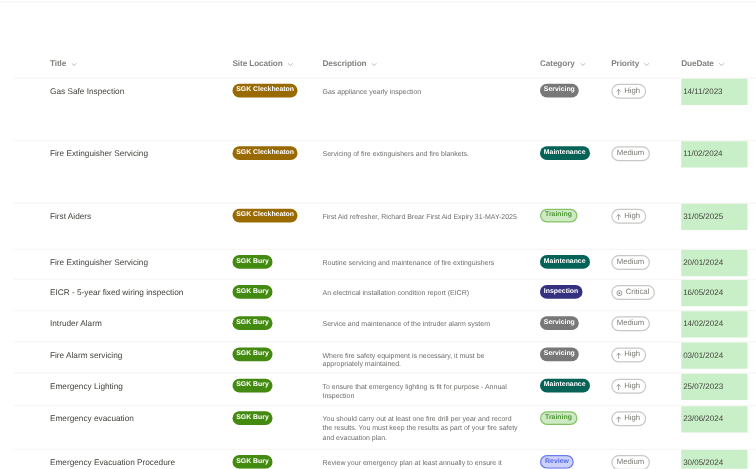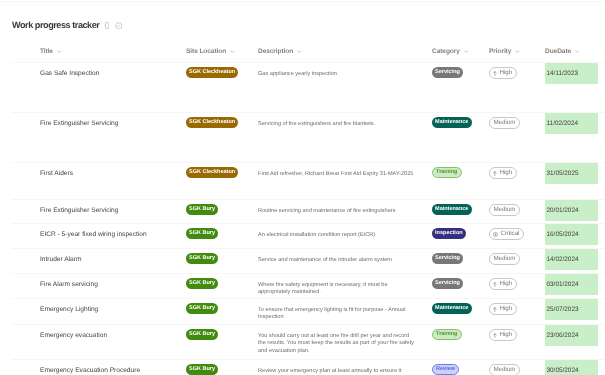--- a/index.html
+++ b/index.html
@@ -47,34 +47,20 @@
   .due{display:block;background:#c9efc8;height:21px;line-height:21px;padding-left:1.5px;
        font-size:6.4px;color:#44423d;box-sizing:border-box;}
   .cell-pad{padding-top:4px;line-height:0;font-size:0;}
 </style>
 </head>
 <body>
 
 <div class="page">
   <div class="topline"></div>
 
-  <div class="title-row">
-    <span class="title-text">Work progress tracker</span>
-    <span class="ticon ticon-doc">
-      <svg width="4.4" height="7" viewBox="0 0 9 14">
-          <rect x="1.1" y="0.9" width="6.8" height="12.2" rx="2.0" fill="none" stroke="currentColor" stroke-width="1.55"></rect>
-        </svg>
-    </span>
-    <span class="ticon ticon-gear">
-      <svg width="7.6" height="7.6" viewBox="0 0 16 16">
-          <path d="M8.00,1.30 L9.92,2.45 L12.05,2.44 L12.72,4.52 L14.48,5.79 L13.80,8.00 L14.48,10.21 L12.72,11.48 L12.05,13.56 L9.92,13.55 L8.00,14.70 L6.08,13.55 L3.95,13.56 L3.28,11.48 L1.52,10.21 L2.20,8.00 L1.52,5.79 L3.28,4.52 L3.95,2.44 L6.08,2.45 Z" fill="none" stroke="currentColor" stroke-width="1.4" stroke-linejoin="round"></path>
-          <path d="M5.6 8.1 L7.3 9.8 L10.6 6.2" fill="none" stroke="currentColor" stroke-width="1.25" stroke-linecap="round" stroke-linejoin="round"></path>
-        </svg>
-    </span>
-  </div>
 
   <div class="table">
   <div class="row hdr" style="height:23px">
     <div class="cell c-title">
       <span>Title</span>
       <span class="chev">
             <svg width="4.6" height="3" viewBox="0 0 10 6">
               <path d="M1.3 1.6L5 4.8L8.7 1.6" fill="none" stroke="currentColor" stroke-width="1.3" stroke-linecap="round" stroke-linejoin="round"></path>
             </svg>
           </span>

